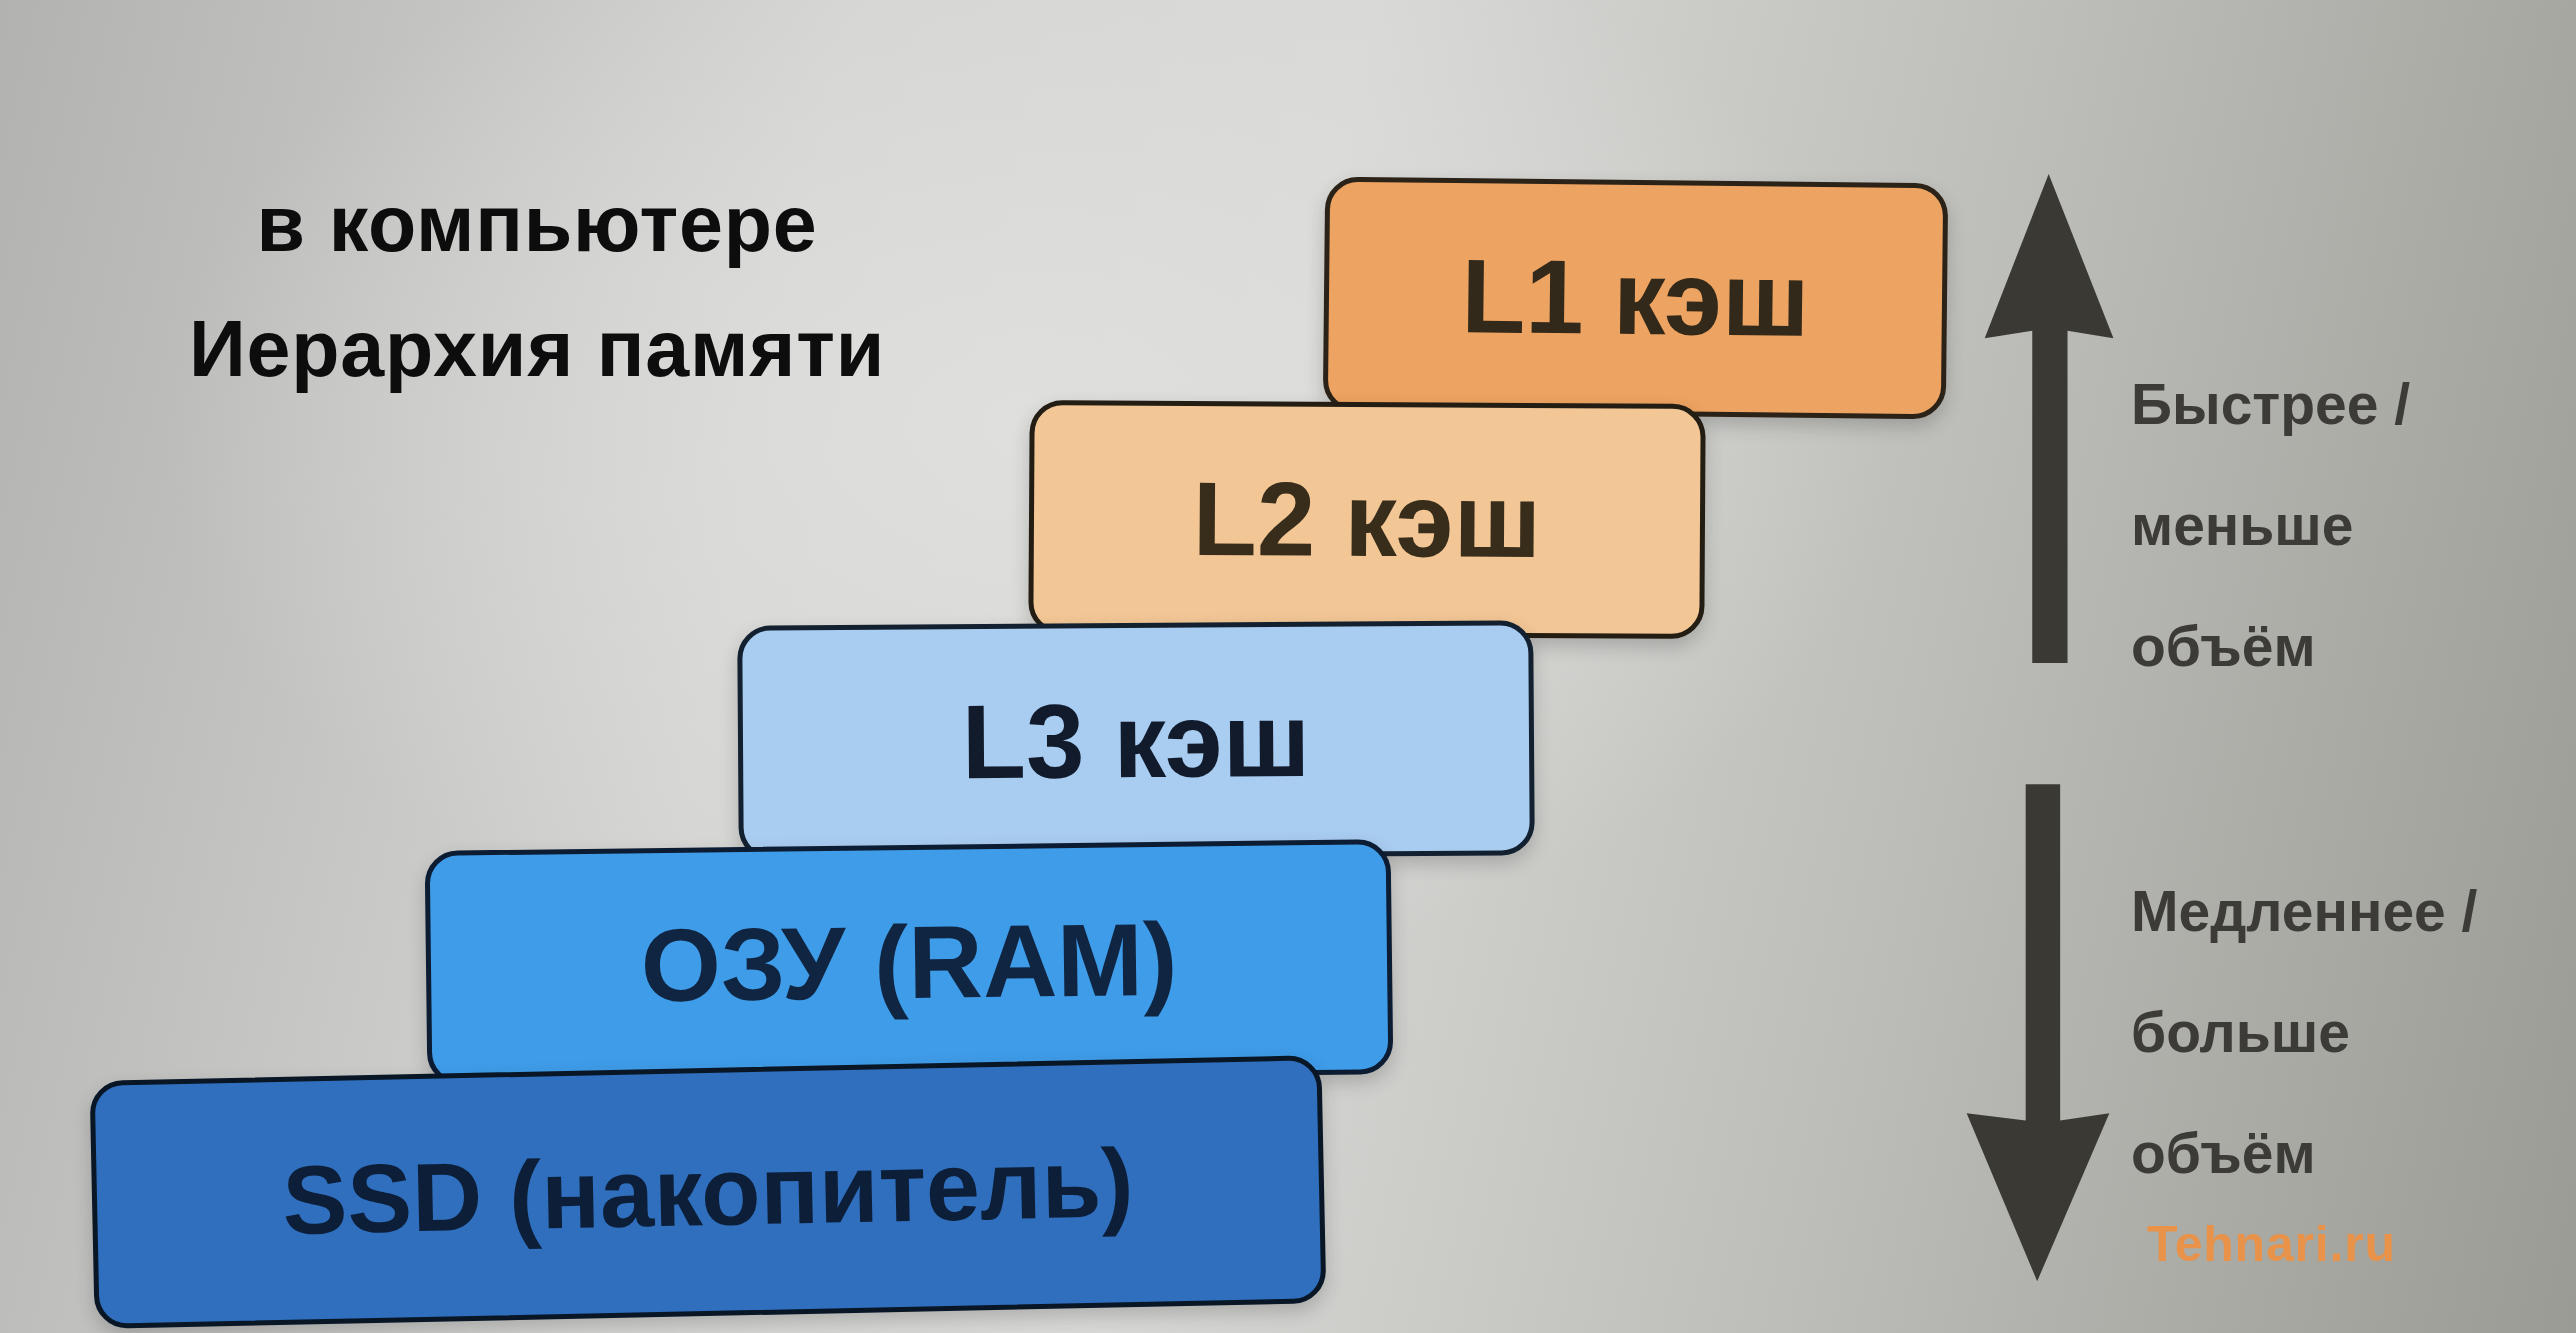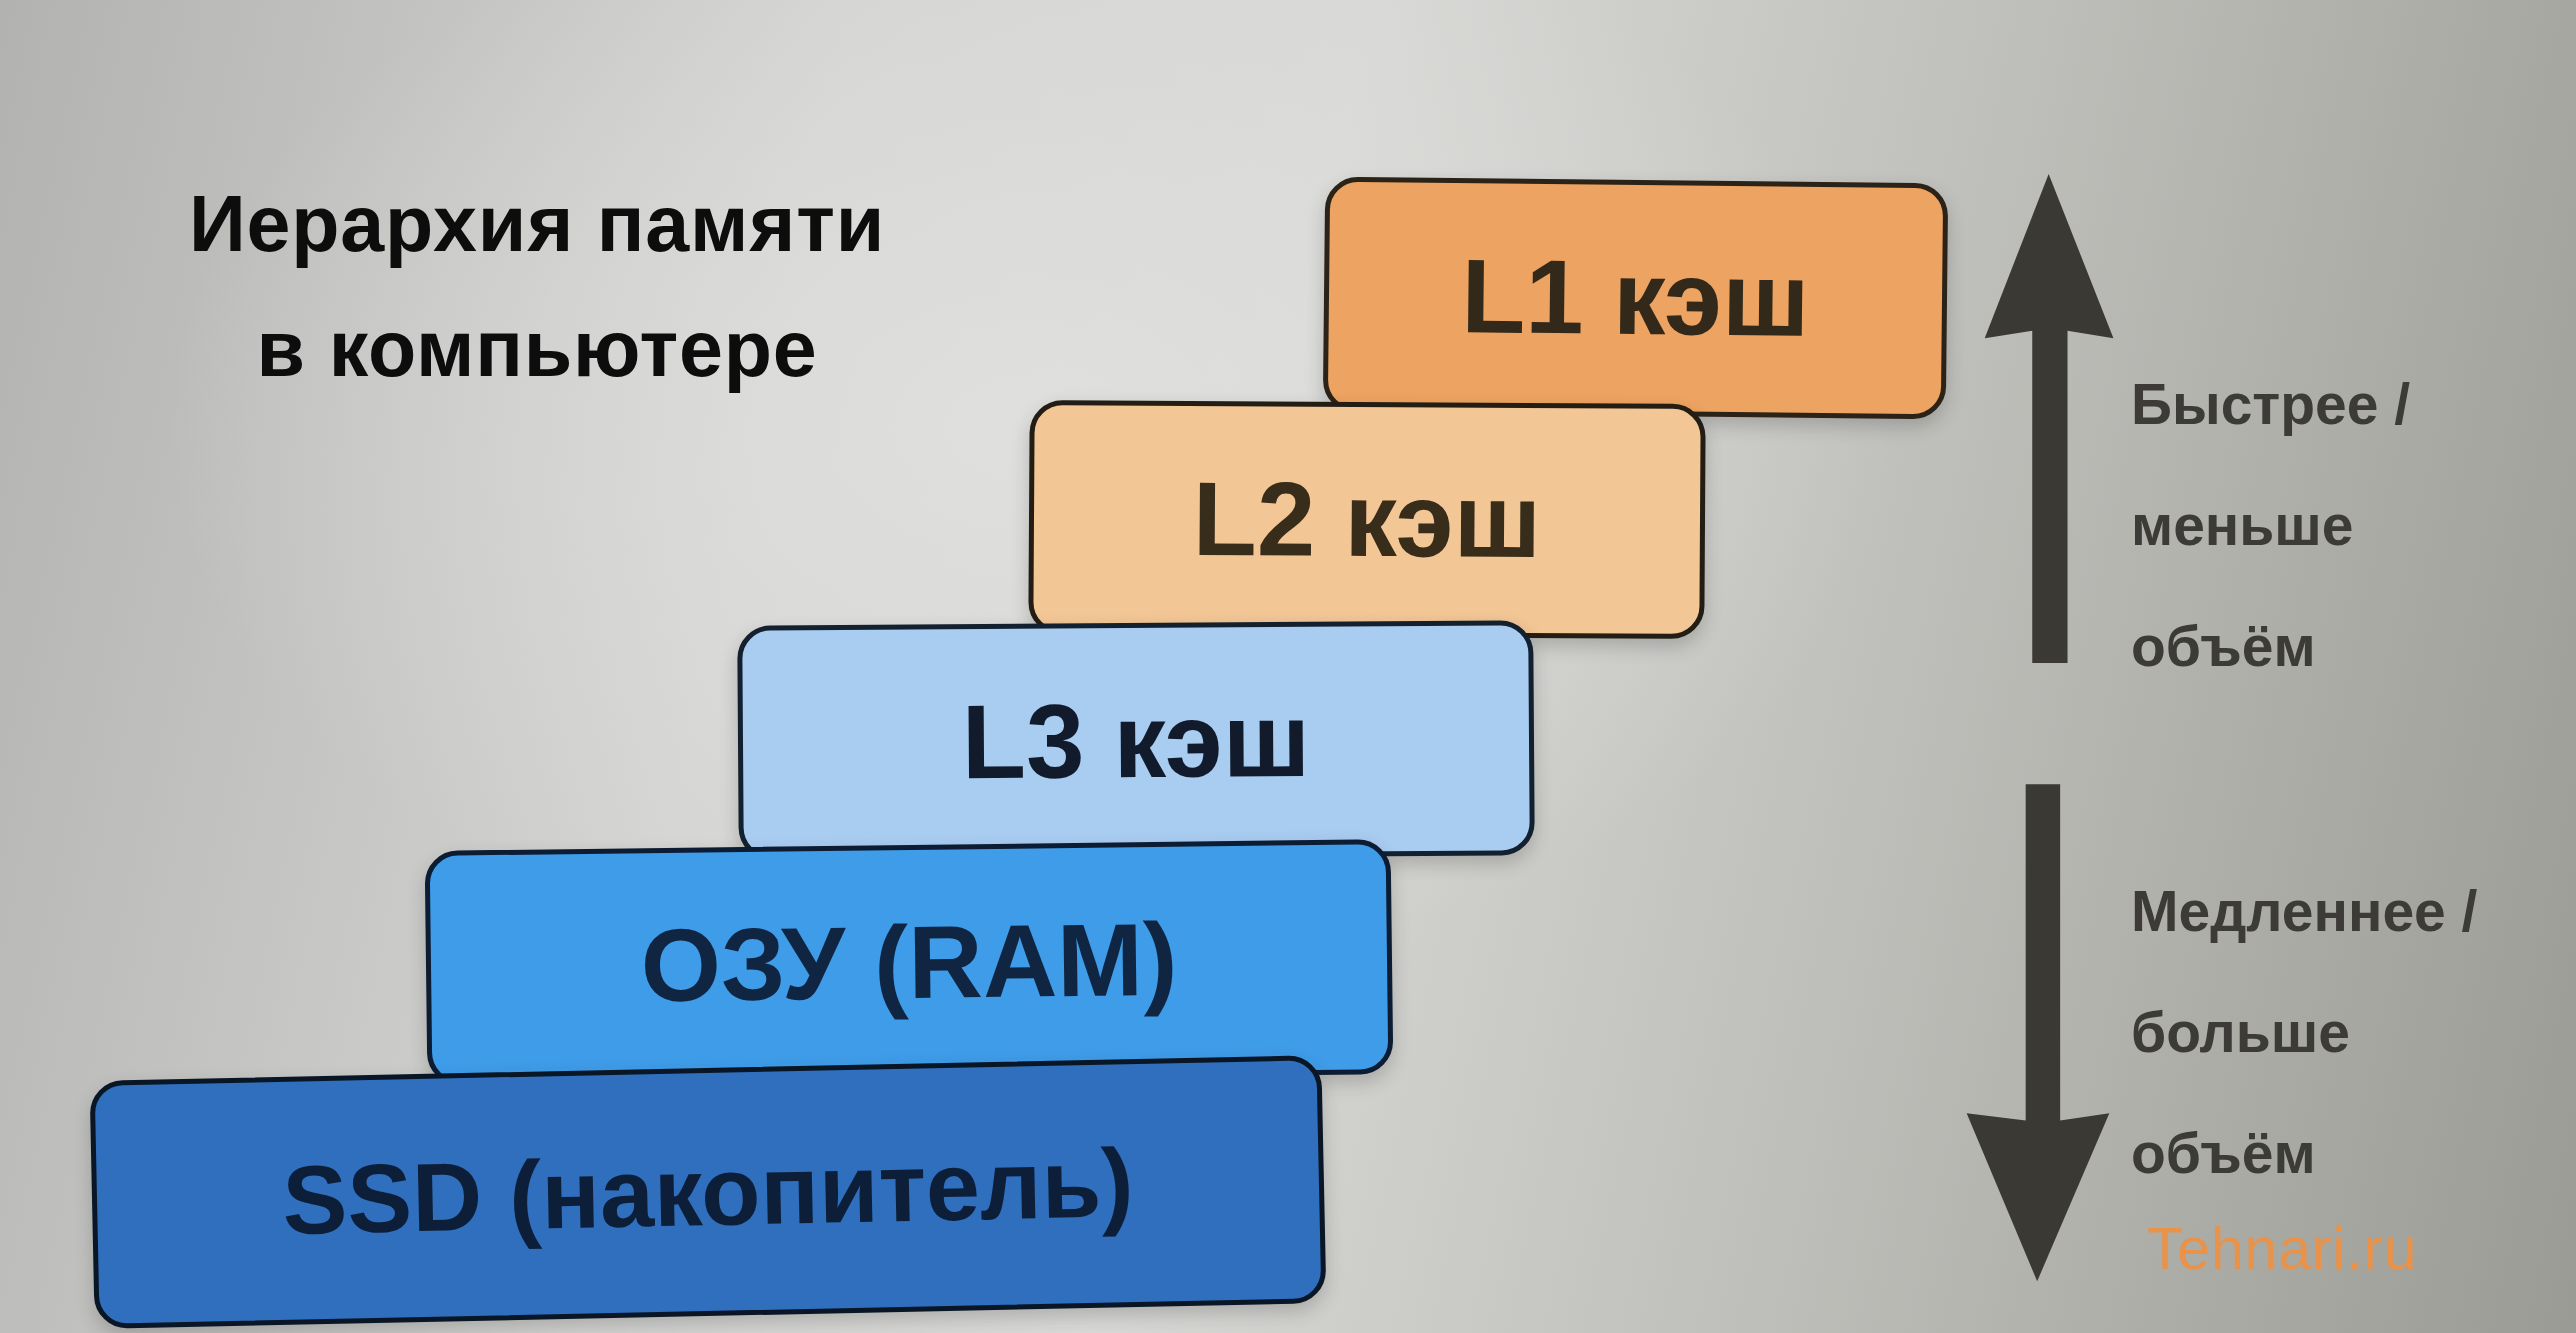--- a/index.html
+++ b/index.html
@@ -32,31 +32,31 @@
   .arrows{position:absolute;left:0;top:0;width:2576px;height:1334px;pointer-events:none;}
   .side-label{
     position:absolute;width:459px;
     color:#3c3b37;font-weight:700;
     font-size:57px;line-height:121px;
   }
   .side-label-fast{left:2131px;top:344px;}
   .side-label-slow{left:2131px;top:851px;}
   .watermark{
     position:absolute;left:2147px;top:1215px;
-    font-weight:400;font-size:59px;letter-spacing:0.8px;
+    font-weight:700;font-size:50px;letter-spacing:0.8px;
   }
 </style>
 </head>
 <body>
 
 <div class="stage">
 
   <div class="title">
+    <div>в компьютере</div>
     <div>Иерархия памяти</div>
-    <div>в компьютере</div>
   </div>
 
   <div class="level level-l1" style="background: rgb(237, 163, 97); border-color: rgb(43, 34, 24); color: rgb(51, 41, 26);">
     <span>L1 кэш</span>
   </div>
   <div class="level level-l2" style="background: rgb(242, 198, 149); border-color: rgb(35, 29, 20); color: rgb(56, 44, 26);">
     <span>L2 кэш</span>
   </div>
   <div class="level level-l3" style="background: rgb(169, 204, 241); border-color: rgb(19, 32, 47); color: rgb(17, 27, 44);">
     <span>L3 кэш</span>

